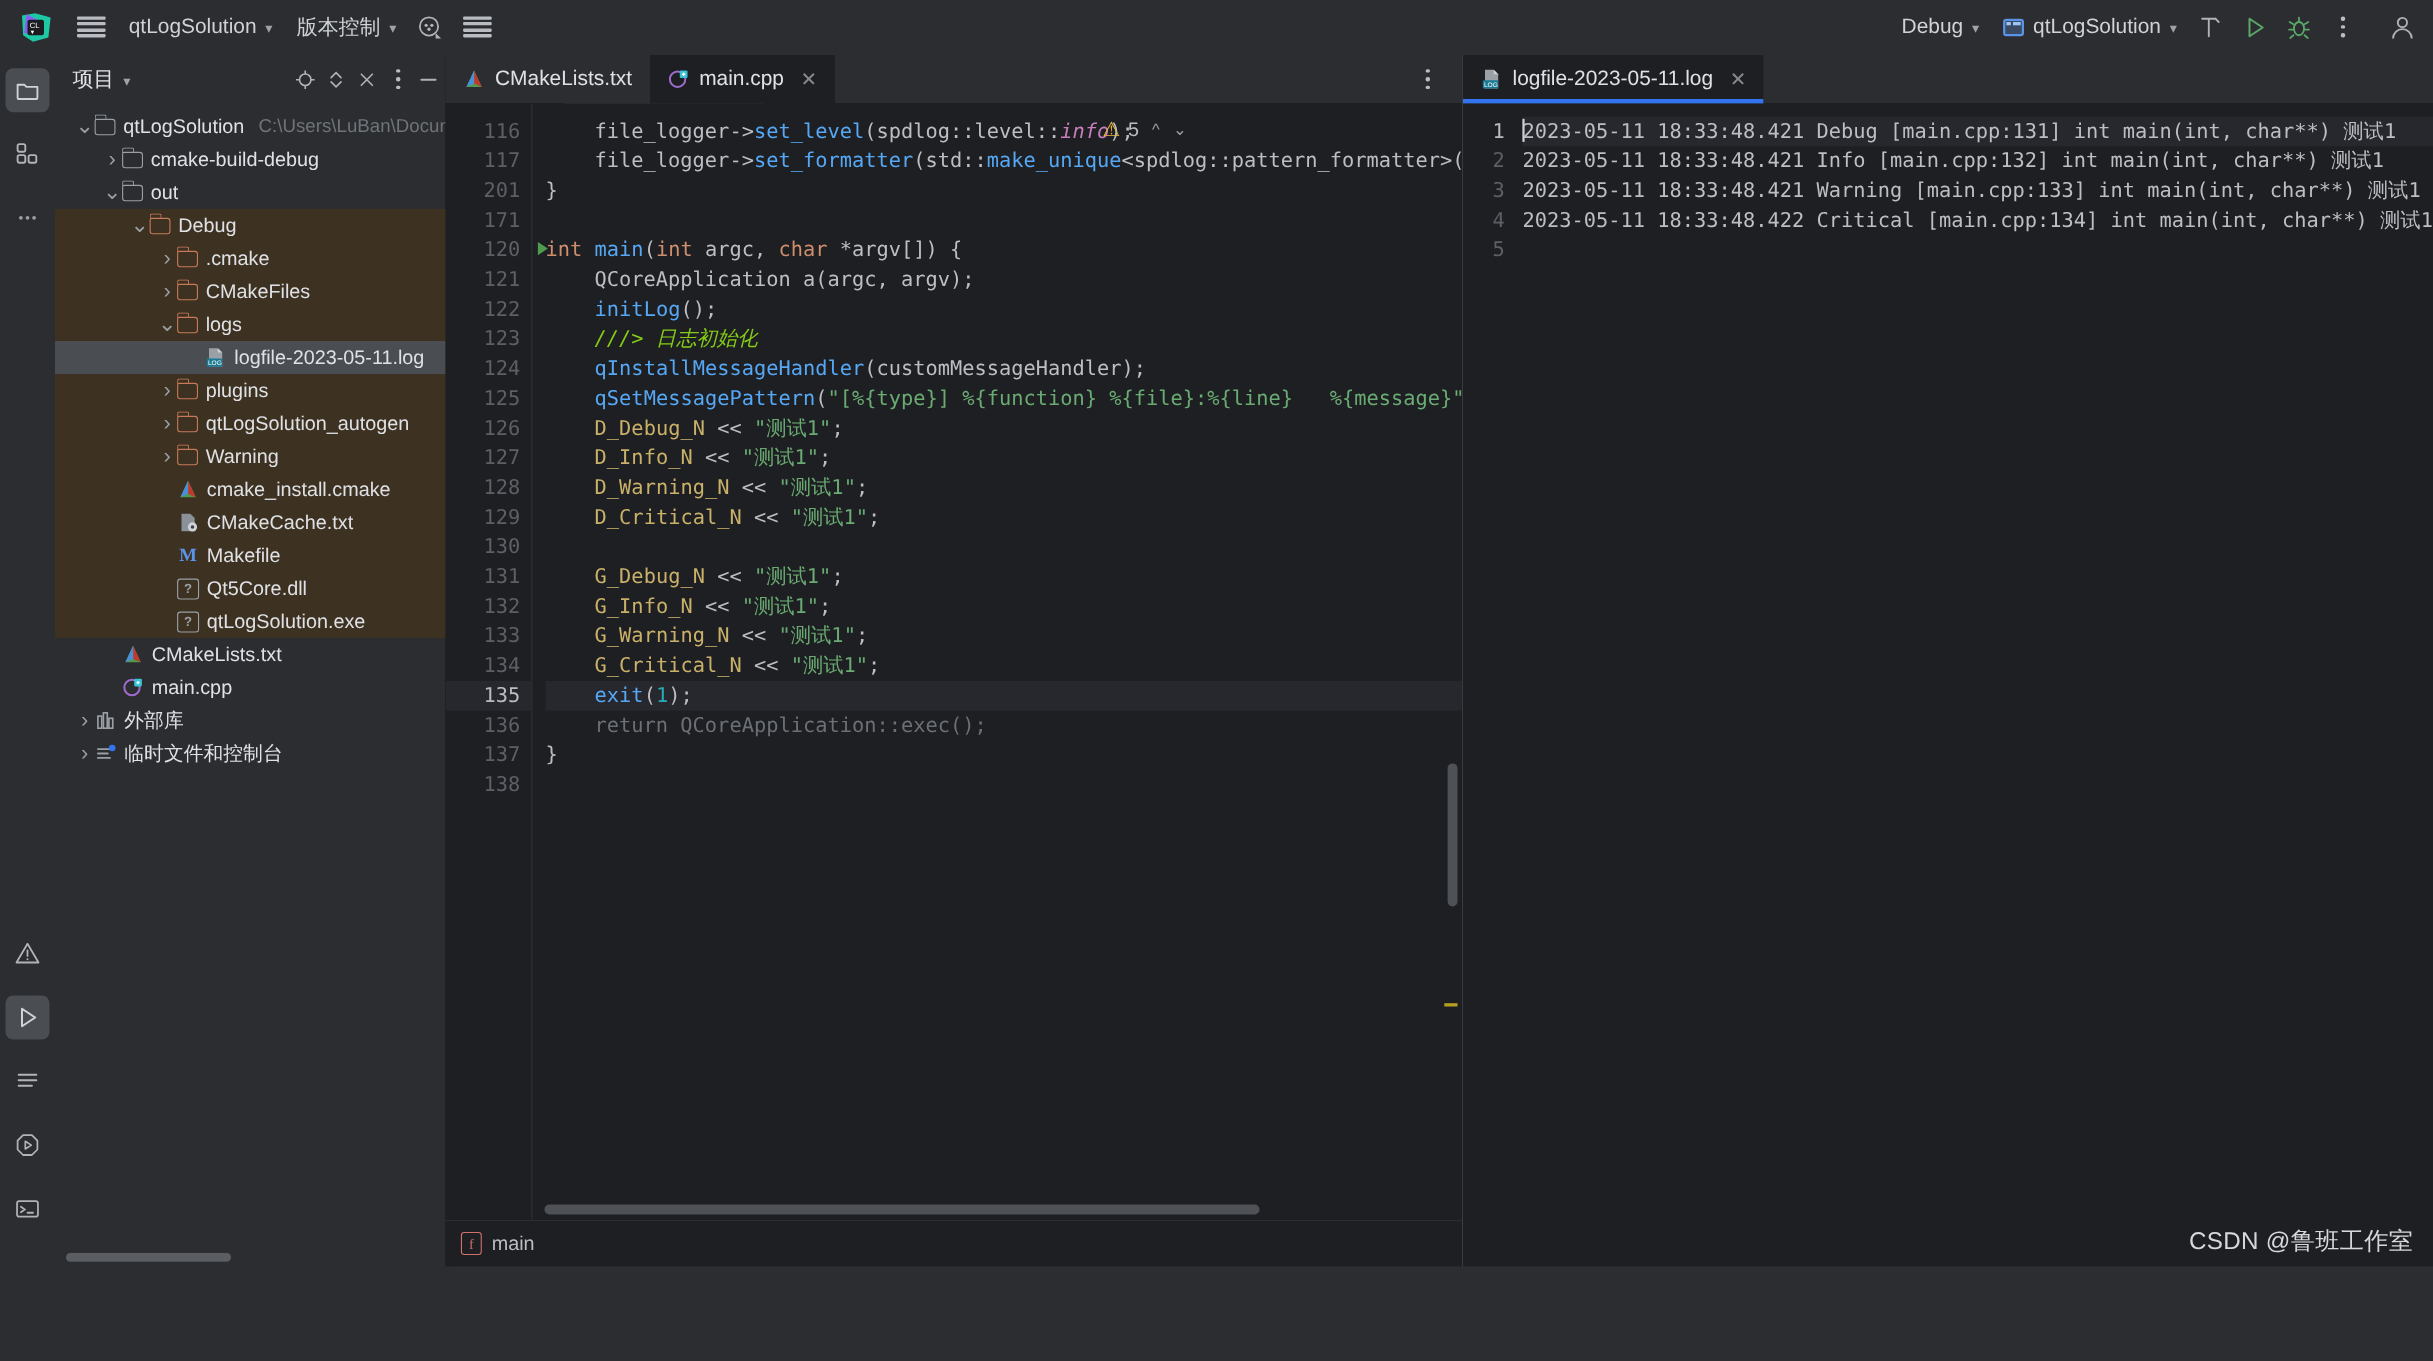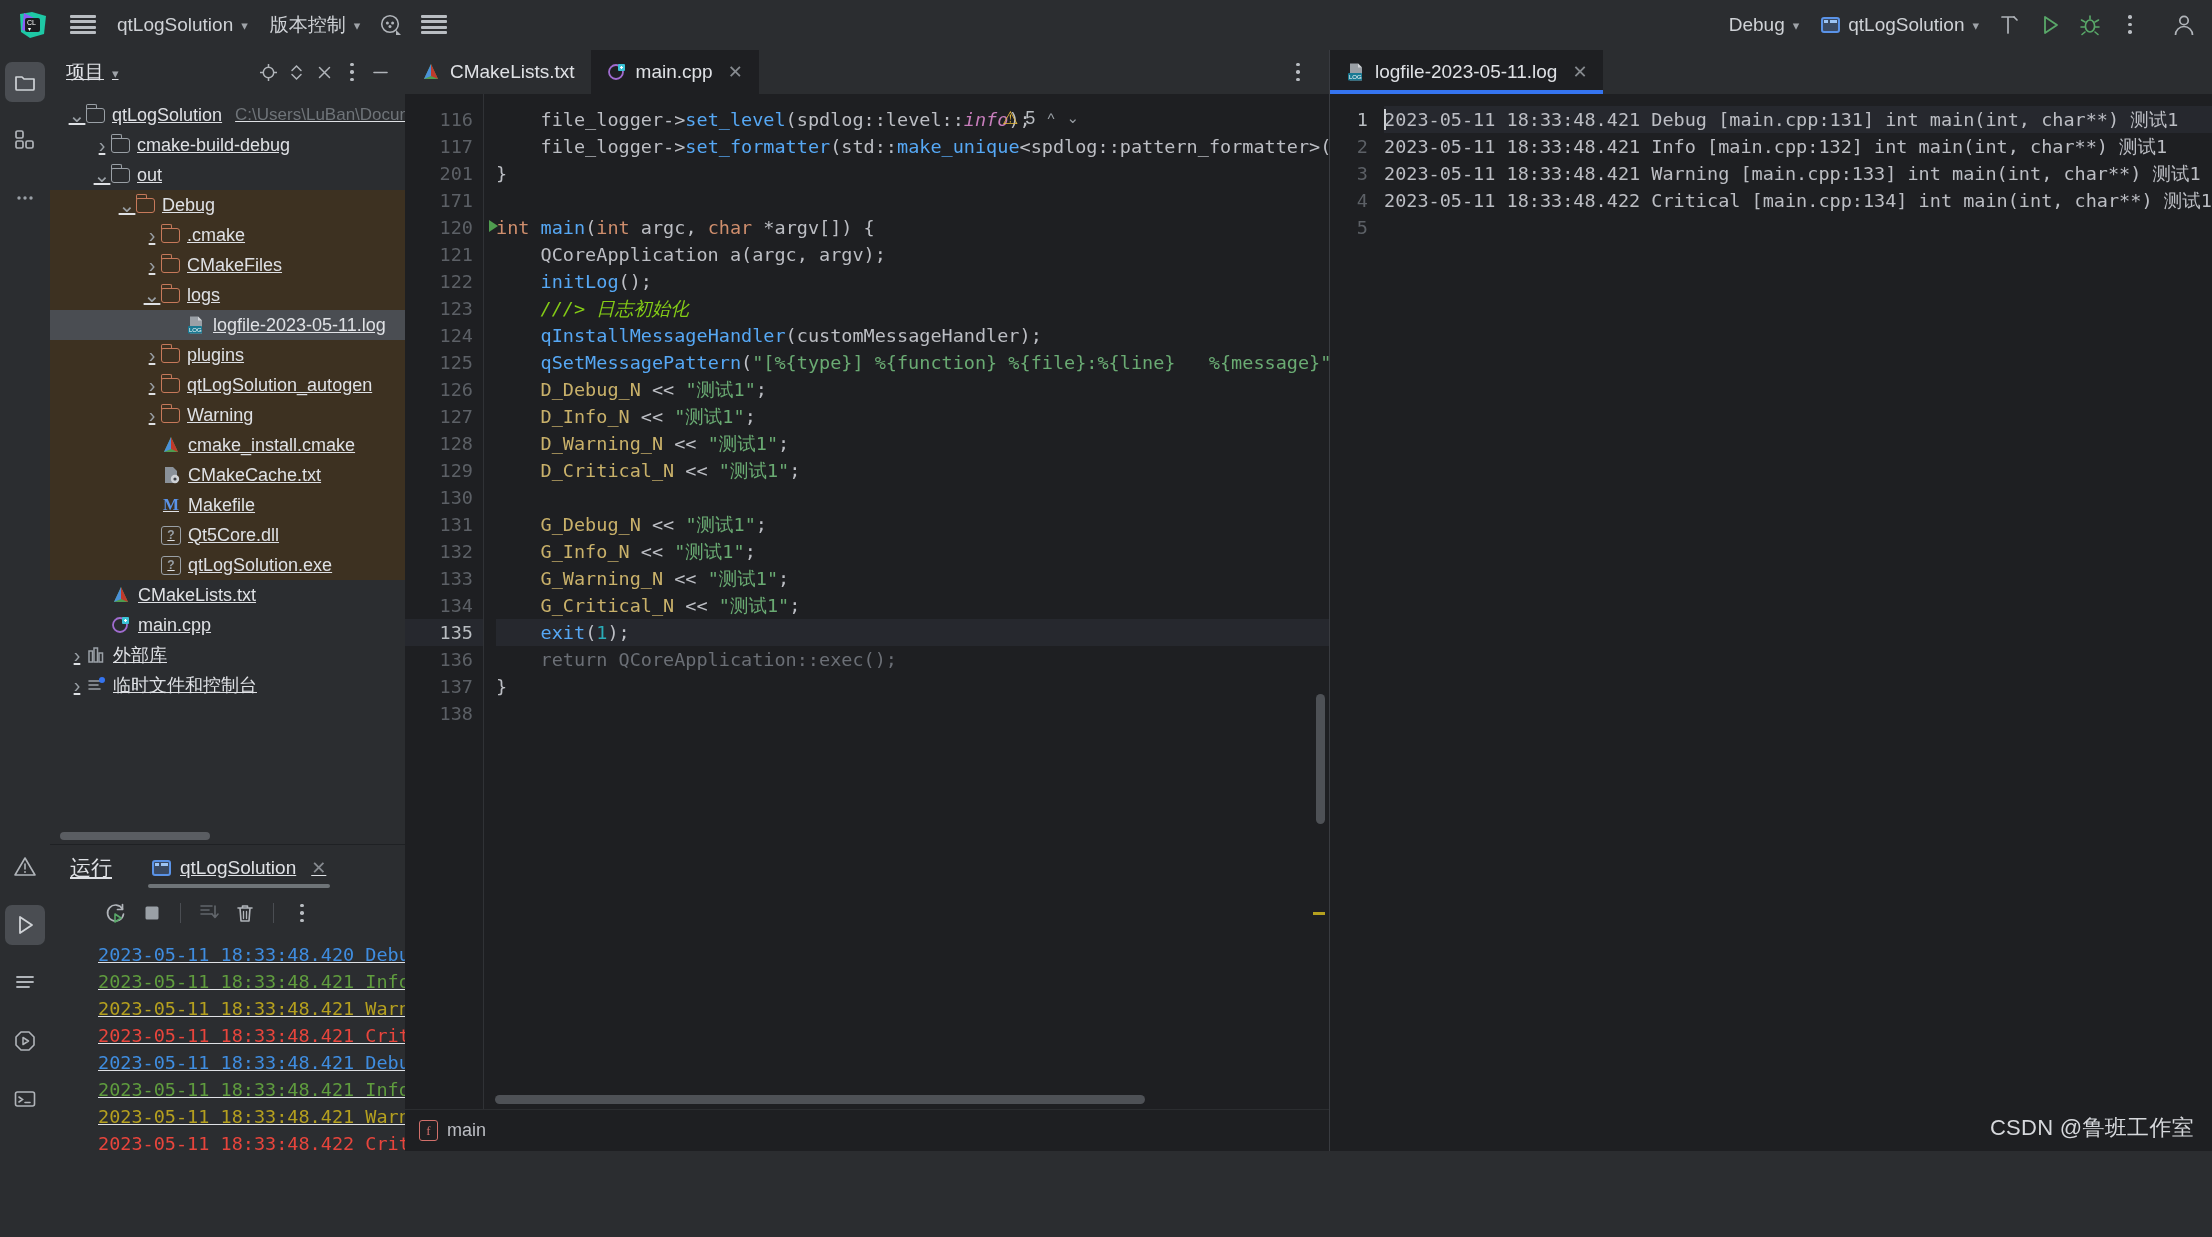--- a/index.html
+++ b/index.html
@@ -57,21 +57,21 @@
     align-items: center; padding-top: 12px; flex: 0 0 50px;
   }
   .rail-bottom { margin-top: auto; padding-bottom: 14px; display: flex; flex-direction: column; align-items: center; }
   .rail-btn {
     width: 40px; height: 40px; margin-bottom: 18px; border-radius: 7px;
     display: flex; align-items: center; justify-content: center;
   }
   .rail-btn.active { background: #4a4d52; }
 
   
-  .left-col { display: flex; flex-direction: column; width: 355px; flex: 0 0 355px; min-height: 0; text-decoration: underline; }
+  .left-col { display: flex; flex-direction: row; width: 355px; flex: 0 0 355px; min-height: 0; }
   .project-panel { background: #2b2d30; display: flex; flex-direction: column; flex: 1 1 auto; min-height: 0; }
   .panel-head {
     height: 44px; display: flex; align-items: center; padding: 0 12px 0 16px; flex: 0 0 44px;
   }
   .panel-title { font-size: 19px; color: #dfe1e5; }
   .panel-head-icons { margin-left: auto; display: flex; align-items: center; gap: 2px; }
   .ph-ico {
     width: 26px; height: 26px; display: flex; align-items: center; justify-content: center;
     color: #b0b4b9; font-size: 17px; border-radius: 4px;
   }

